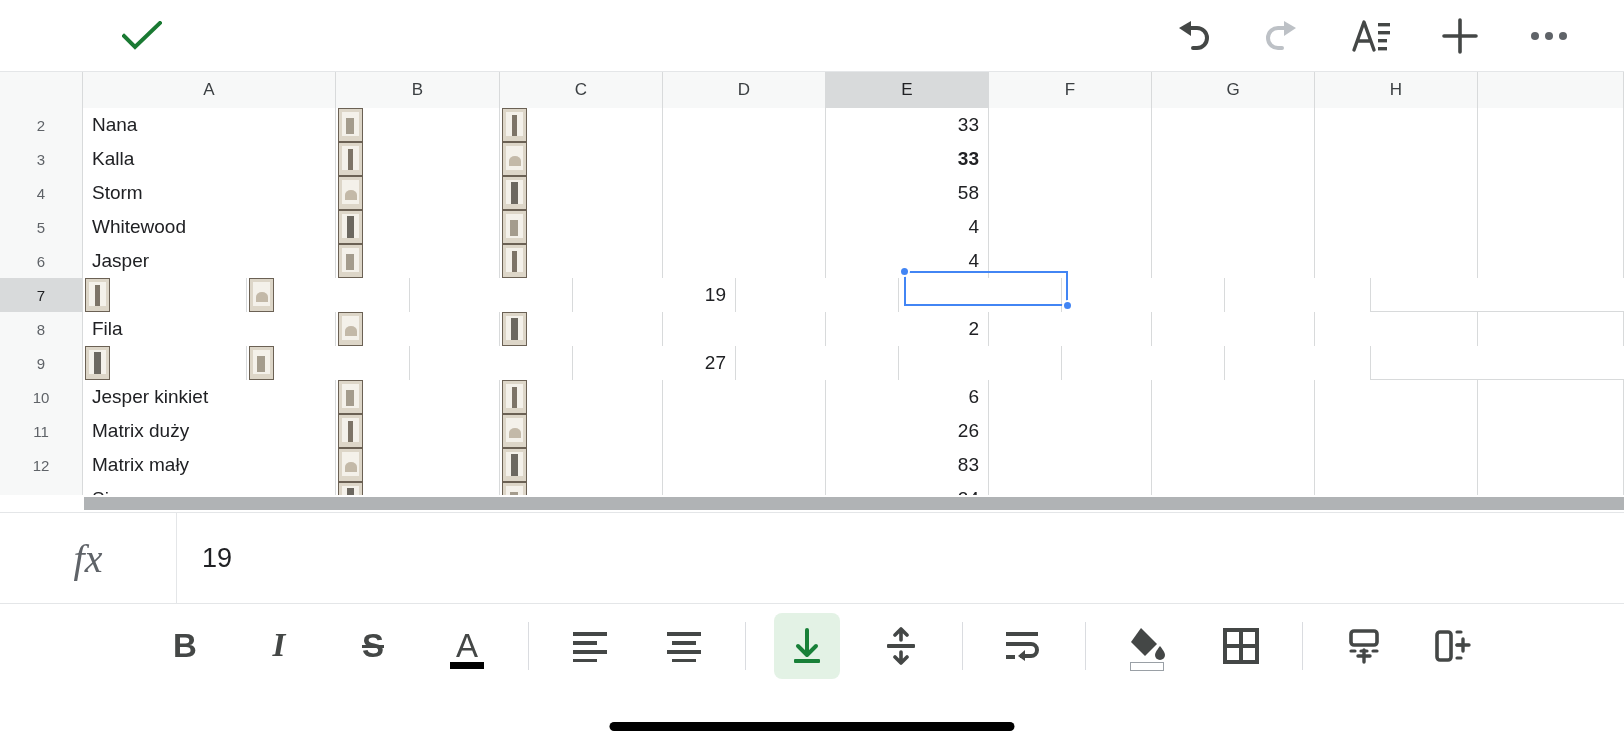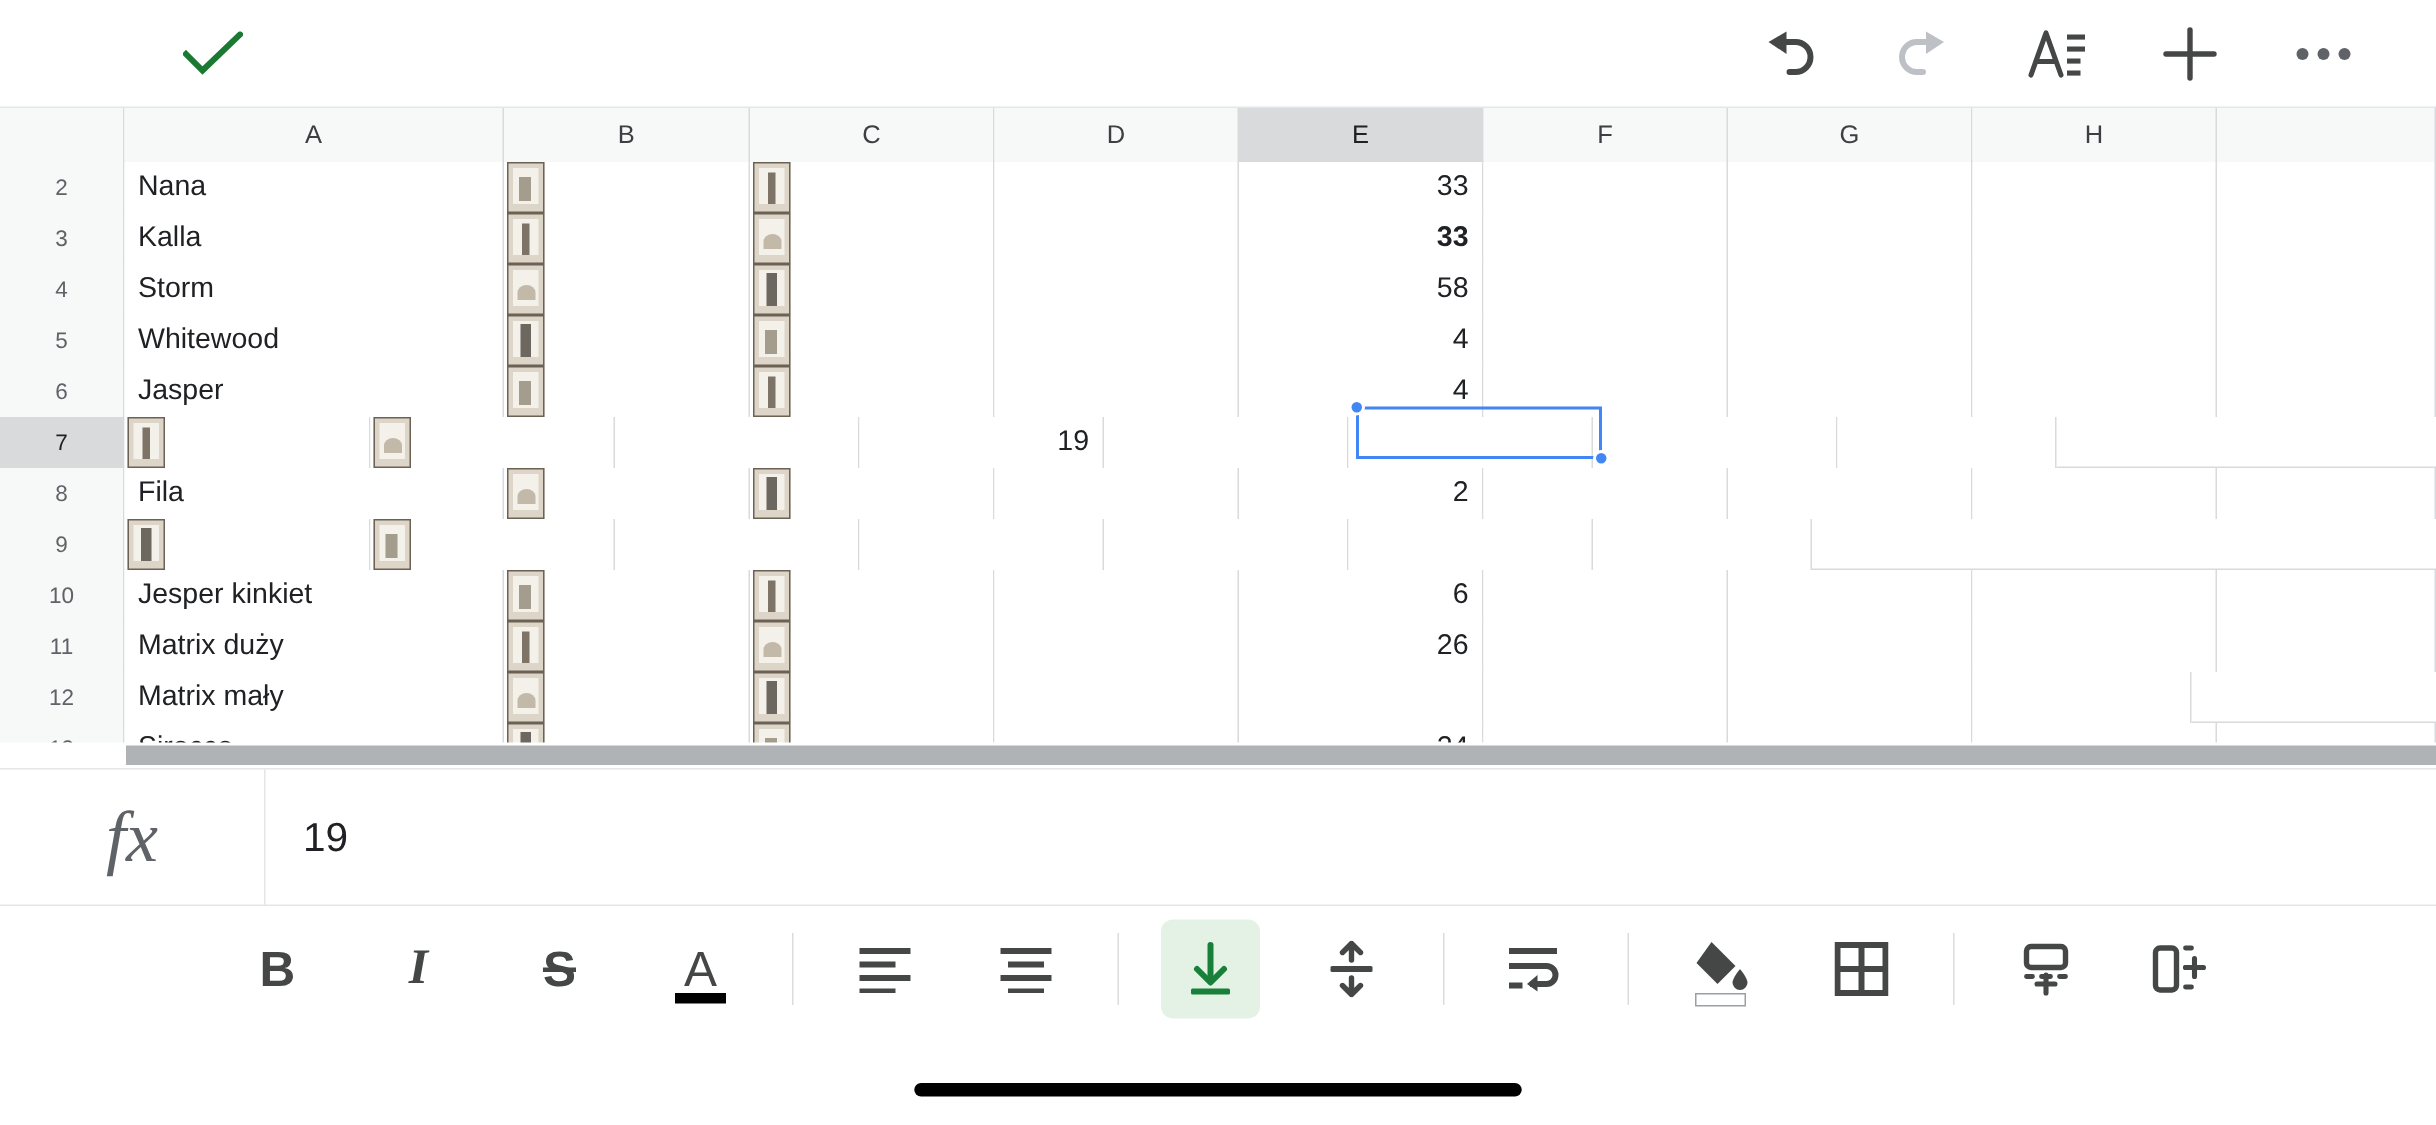--- a/index.html
+++ b/index.html
@@ -157,21 +157,21 @@
     border-top: 1px solid #e4e6e8;
     border-bottom: 1px solid #e4e6e8;
     display: flex; align-items: center;
   }
   .fx-zone {
     width: 177px; height: 92px;
     display: flex; align-items: center; justify-content: center;
     border-right: 1px solid #e4e6e8;
     font-family: "Liberation Serif", serif;
     font-style: italic;
-    font-size: 48px;
+    font-size: 40px;
     color: #5f6368;
     cursor: pointer;
   }
   .fx-value {
     flex: 1; height: 92px;
     display: flex; align-items: center;
     padding-left: 25px;
     font-size: 27px;
     color: #202124;
     cursor: text;
@@ -398,20 +398,21 @@
       </div>
       <div class="grid-row datarow">
         <div class="rowhead">9</div>
         <div class="cell img w-b">
           <span class="thumb v4"></span>
         </div>
         <div class="cell img w-c">
           <span class="thumb "></span>
         </div>
         <div class="cell w-d"></div>
+        <div class="cell num w-e">27</div>
         <div class="cell w-f"></div>
         <div class="cell w-g"></div>
         <div class="cell w-h"></div>
         <div class="cell w-i"></div>
       </div>
       <div class="grid-row datarow">
         <div class="rowhead">10</div>
         <div class="cell w-a">Jesper kinkiet</div>
         <div class="cell img w-b">
           <span class="thumb "></span>
@@ -445,20 +446,21 @@
       <div class="grid-row datarow">
         <div class="rowhead">12</div>
         <div class="cell w-a">Matrix mały</div>
         <div class="cell img w-b">
           <span class="thumb v3"></span>
         </div>
         <div class="cell img w-c">
           <span class="thumb v4"></span>
         </div>
         <div class="cell w-d"></div>
+        <div class="cell num w-e">83</div>
         <div class="cell w-f"></div>
         <div class="cell w-g"></div>
         <div class="cell w-h"></div>
         <div class="cell w-i"></div>
       </div>
       <div class="grid-row datarow">
         <div class="rowhead">13</div>
         <div class="cell w-a">Sirocco</div>
         <div class="cell img w-b">
           <span class="thumb v4"></span>

